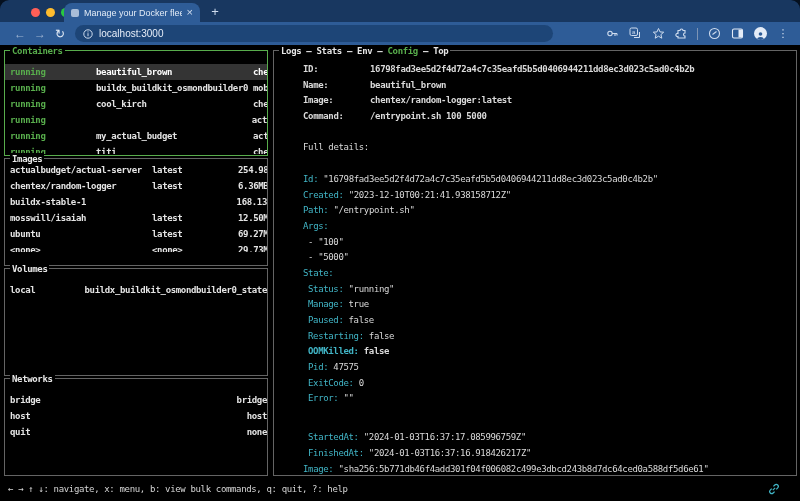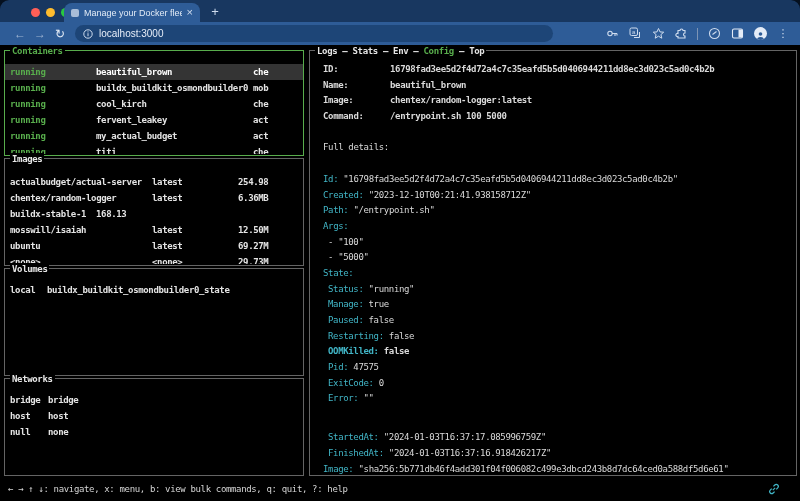--- a/index.html
+++ b/index.html
@@ -22,49 +22,49 @@
   .nav-icon.bright { color:#e4ecf7; }
   .urlbar { width:478px; height:17px; margin-left:5px; background:#1d4577; border-radius:9px; display:flex; align-items:center; padding:0 8px; gap:6px; color:#e6edf8; font-size:10px; flex:none; }
   .tool-icons { margin-left:auto; display:flex; align-items:center; gap:9px; }
   .ticon { display:flex; align-items:center; justify-content:center; width:14px; height:14px; color:#cfdcee; font-size:11px; }
   .tsep { width:1px; height:12px; background:#7d94b5; }
   .avatar-badge { width:13px; height:13px; border-radius:50%; background:#e4ecf7; display:flex; align-items:flex-end; justify-content:center; overflow:hidden; }
 
   
   .terminal { flex:1; background:#000; position:relative; font-family:"DejaVu Sans Mono",monospace; font-size:9px; letter-spacing:-0.35px; color:#dadada; padding:5px 3px 0 4px; }
   .cols { display:flex; gap:5px; height:426px; }
-  .leftcol { width:300px; flex:none; display:flex; flex-direction:column; gap:2px; }
+  .leftcol { width:264px; flex:none; display:flex; flex-direction:column; gap:2px; }
   .rightcol { flex:1; }
 
   .panel { border:1px solid #646464; position:relative; background:#000; }
   .panel.focused { border-color:#58ad4c; }
   .ptitle { position:absolute; top:-6px; left:5px; background:#000; padding:0 2px; font-weight:bold; color:#e8e8e8; font-size:9px; line-height:12px; white-space:nowrap; }
   .panel.focused > .ptitle { color:#58ad4c; }
 
   .plist { margin-top:13px; overflow:hidden; }
   #containers-list { height:90px; }
-  #images-list { margin-top:15px; height:90px; }
+  #images-list { margin-top:3px; height:90px; }
   #volumes-list { height:90px; }
   #networks-list { height:81px; }
 
-  .trow { height:16px; line-height:16px; display:flex; white-space:nowrap; overflow:hidden; padding-left:5px; font-weight:bold; color:#e4e4e4; }
+  .trow { height:16px; line-height:16px; display:flex; white-space:nowrap; overflow:hidden; padding-left:5px; font-weight:bold; color:#e4e4e4;justify-content:space-between; }
   .trow.selected { background:#343434; color:#ffffff; }
   .cell-green { color:#58ad4c; }
   .c-status { width:86px; flex:none; }
   .c-name { width:157px; flex:none; }
   .i-name { width:142px; flex:none; }
   .i-tag { width:86px; flex:none; }
   .v-driver { width:37px; flex:none; }
   .n-driver { width:38px; flex:none; }
 
   
   .dtab { color:#e6e6e6; }
   .dtab.active { color:#58ad4c; }
   .dsep { color:#e6e6e6; }
-  .detail { position:absolute; left:1px; right:1px; top:11px; bottom:1px; overflow:hidden; padding-left:12px; }
+  .detail { position:absolute; left:1px; right:1px; top:11px; bottom:1px; overflow:hidden; padding-left:28px; }
   .dline { height:15.7px; line-height:15.7px; white-space:nowrap; overflow:hidden; }
   .dline .k { color:#41b5c6; }
   .sumlabel { display:inline-block; width:67px; font-weight:bold; }
   .sumval { font-weight:bold; }
 
   .statusbar { position:absolute; left:0; right:12px; bottom:0; height:25px; display:flex; align-items:center; justify-content:space-between; padding:0 8px; color:#d6d6d6; font-size:9px; }
   .statusbar svg { flex:none; }
 </style>
 </head>
 <body>
@@ -163,21 +163,20 @@
                 <span class="c-name">buildx_buildkit_osmondbuilder0</span>
                 <span class="c-image">mob</span>
               </div>
               <div class="trow">
                 <span class="c-status cell-green">running</span>
                 <span class="c-name">cool_kirch</span>
                 <span class="c-image">che</span>
               </div>
               <div class="trow">
                 <span class="c-status cell-green">running</span>
-                <span class="c-name">fervent_leakey</span>
                 <span class="c-image">act</span>
               </div>
               <div class="trow">
                 <span class="c-status cell-green">running</span>
                 <span class="c-name">my_actual_budget</span>
                 <span class="c-image">act</span>
               </div>
               <div class="trow">
                 <span class="c-status cell-green">running</span>
                 <span class="c-name">titi</span>
@@ -236,21 +235,21 @@
           <div class="plist" id="networks-list">
               <div class="trow">
                 <span class="n-driver">bridge</span>
                 <span class="n-name">bridge</span>
               </div>
               <div class="trow">
                 <span class="n-driver">host</span>
                 <span class="n-name">host</span>
               </div>
               <div class="trow">
-                <span class="n-driver">null</span>
+                <span class="n-driver">quit</span>
                 <span class="n-name">none</span>
               </div>
             </div>
         </div>
 
       </div>
 
       <div class="rightcol">
         <div class="panel" style="height:426px;">
           <span class="ptitle" id="detail-tabs"><span class="dtab">Logs</span><span class="dsep"> — </span><span class="dtab">Stats</span><span class="dsep"> — </span><span class="dtab">Env</span><span class="dsep"> — </span><span class="dtab active">Config</span><span class="dsep"> — </span><span class="dtab">Top</span></span>

